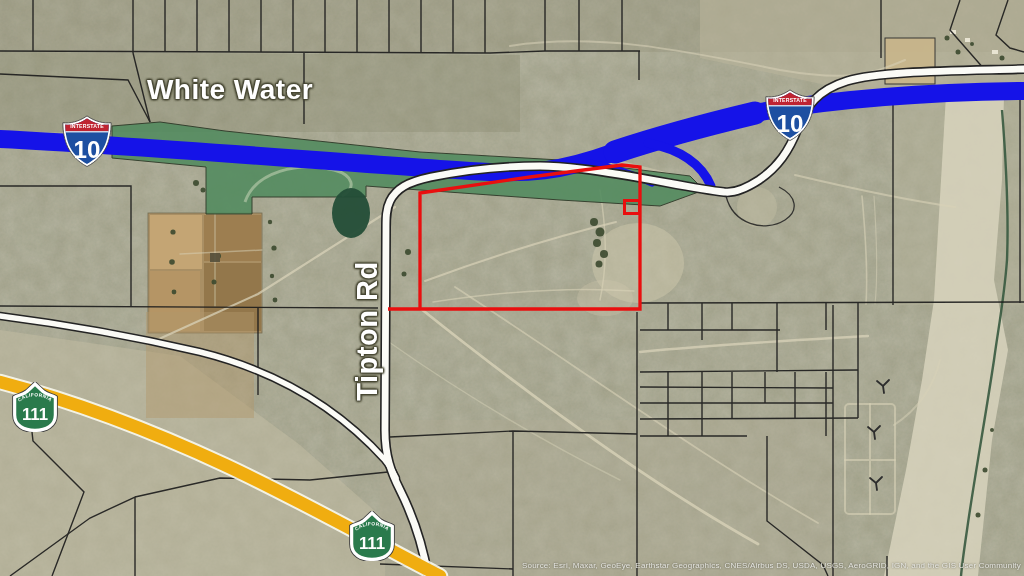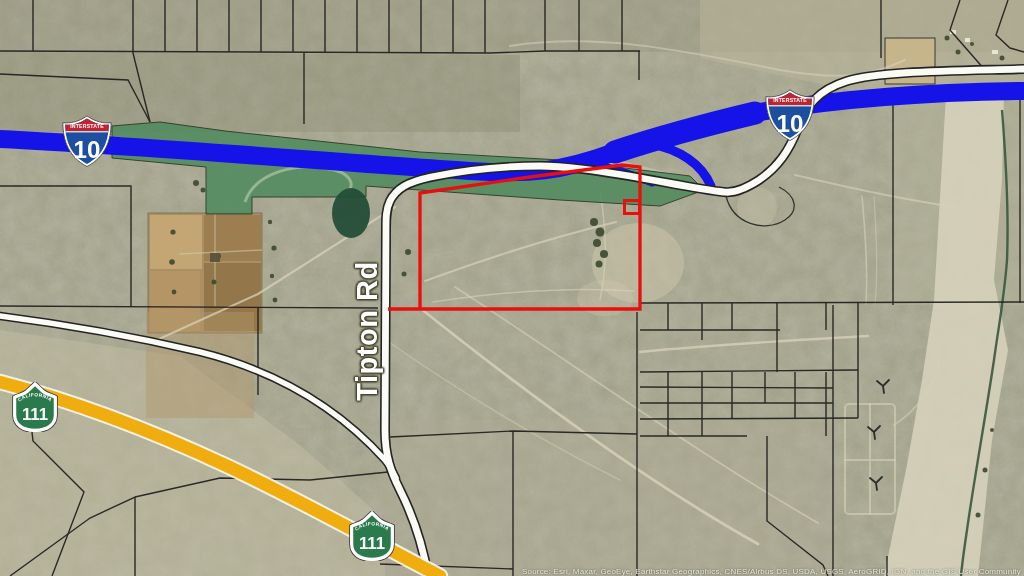--- a/index.html
+++ b/index.html
@@ -7,21 +7,21 @@
          font-family:"Liberation Sans",sans-serif;background:#a19e84;}
   #map-svg{position:absolute;left:0;top:0;}
   .map-label{position:absolute;color:#fff;font-weight:bold;text-align:center;
     text-shadow:0 0 2px #4a4a36,0 0 3px #4a4a36,1px 1px 2px #42422e,
                 -1px -1px 2px #42422e,1px -1px 2px #42422e,-1px 1px 2px #42422e;
     line-height:1.08;letter-spacing:.5px;}
   #rest-area-label{left:110px;top:75px;width:240px;font-size:28px;}
   #tipton-label{left:288px;top:315px;width:160px;height:32px;font-size:29px;
     transform:rotate(-90deg);transform-origin:50% 50%;white-space:nowrap;}
   .shield{position:absolute;}
-  #attribution{position:absolute;right:3px;bottom:0;font-size:8px;
+  #attribution{position:absolute;right:3px;bottom:6px;font-size:8px;
     color:rgba(240,240,235,.92);letter-spacing:.2px;
     text-shadow:0 0 2px rgba(60,60,50,.9);white-space:nowrap;}
   svg text{font-family:"Liberation Sans",sans-serif;}
 </style>
 </head>
 <body>
 
 <div id="stage">
 
   <svg id="map-svg" width="1024" height="576" viewBox="0 0 1024 576">
@@ -194,20 +194,21 @@
       <path d="M0,382 C80,403 150,430 225,465 C300,500 380,545 440,576" stroke="#f0ad10" stroke-width="12.5"></path>
     </g>
 
     <g fill="none" stroke="#e90f0f" stroke-width="3.3" stroke-linejoin="miter">
       <path d="M388,309 L640,309 L640,167 L622,165 L530,177 L420,193 L420,309 Z"></path>
       <rect x="624.5" y="200.5" width="15" height="13" stroke-width="3"></rect>
     </g>
   </svg>
 
   <div id="rest-area-label" class="map-label">
+    <span style="display:block">White Water</span>
   </div>
 
   <div id="tipton-label" class="map-label">Tipton Rd</div>
 
   <svg class="shield" style="left:61px;top:114px" width="52" height="54" viewBox="0 0 56 58">
     <defs>
         <clipPath id="i10a">
           <path d="M28,2 C36.5,8 46,10.3 54,9.3 C54,28 48,46 28,56.5 C8,46 2,28 2,9.3 C10,10.3 19.5,8 28,2 Z" transform="translate(28,29) scale(.9) translate(-28,-29)"></path>
         </clipPath>
       </defs>

